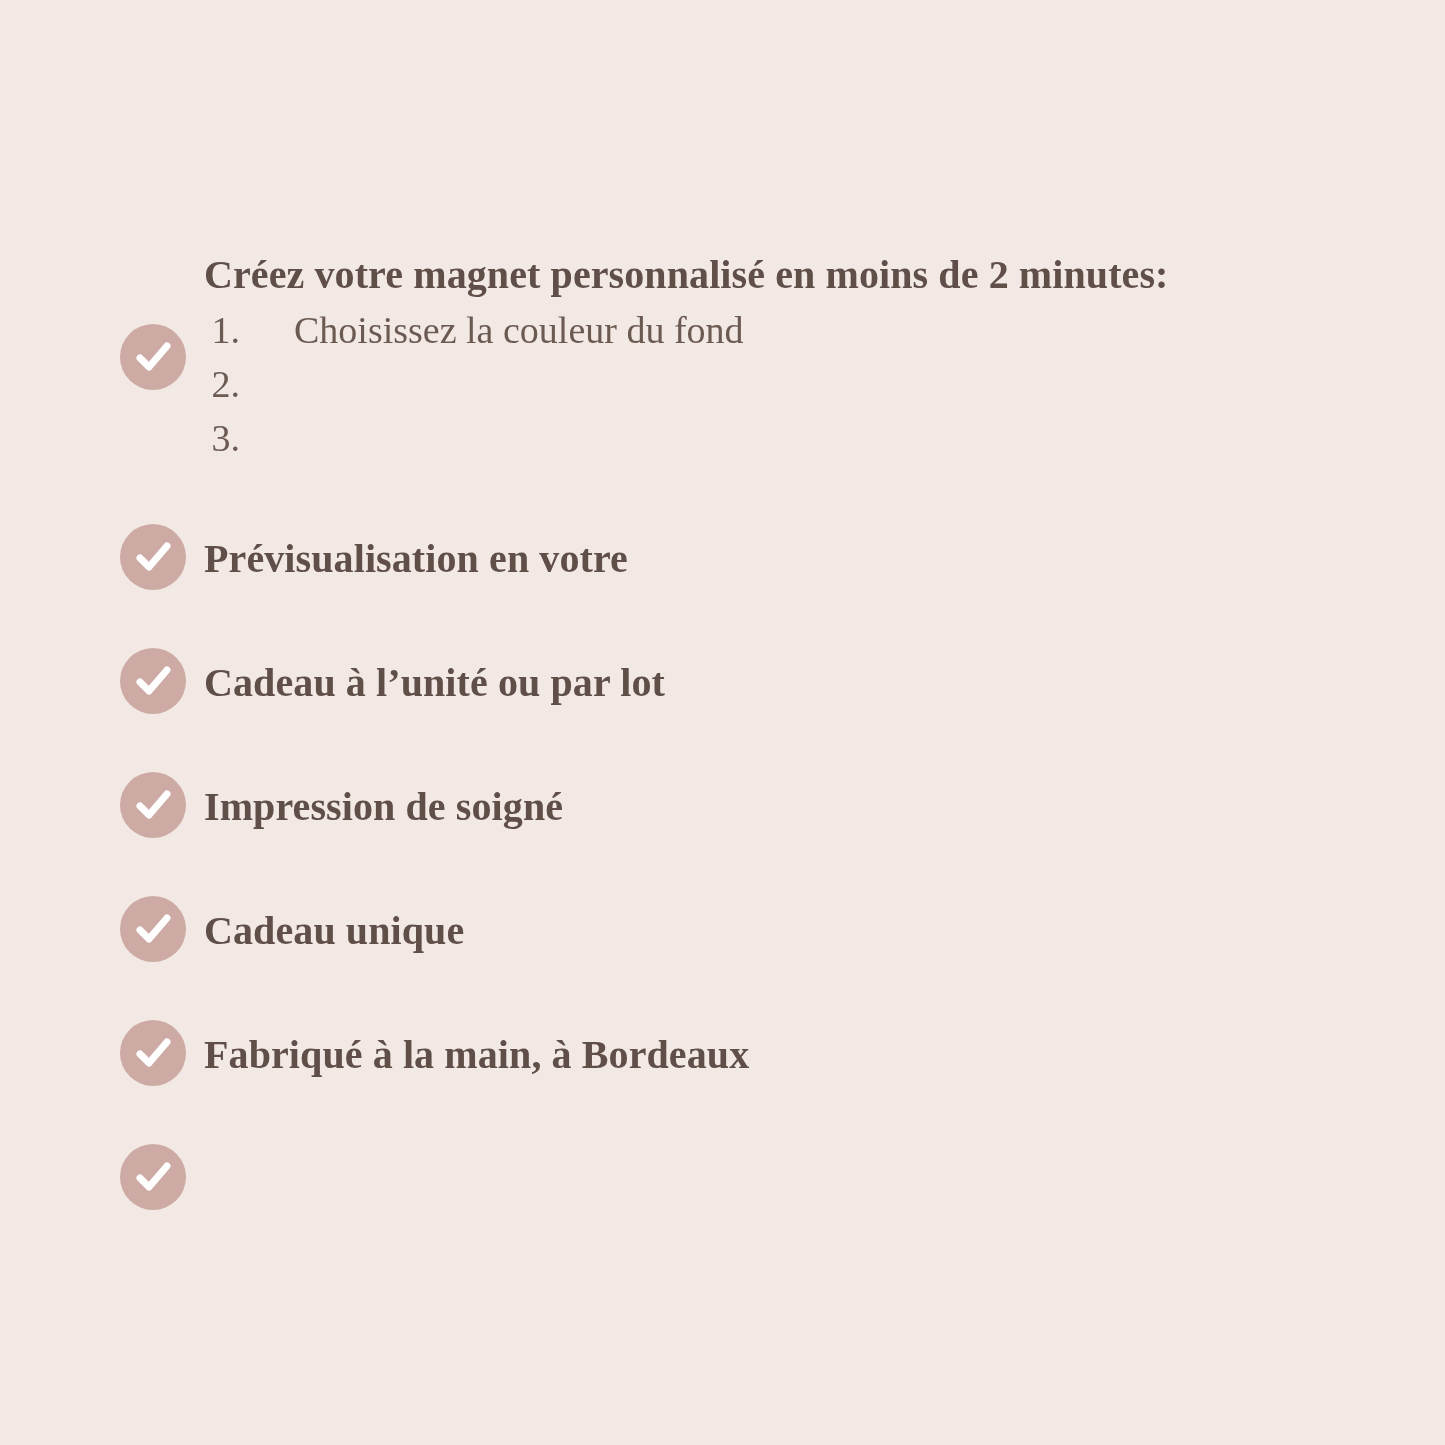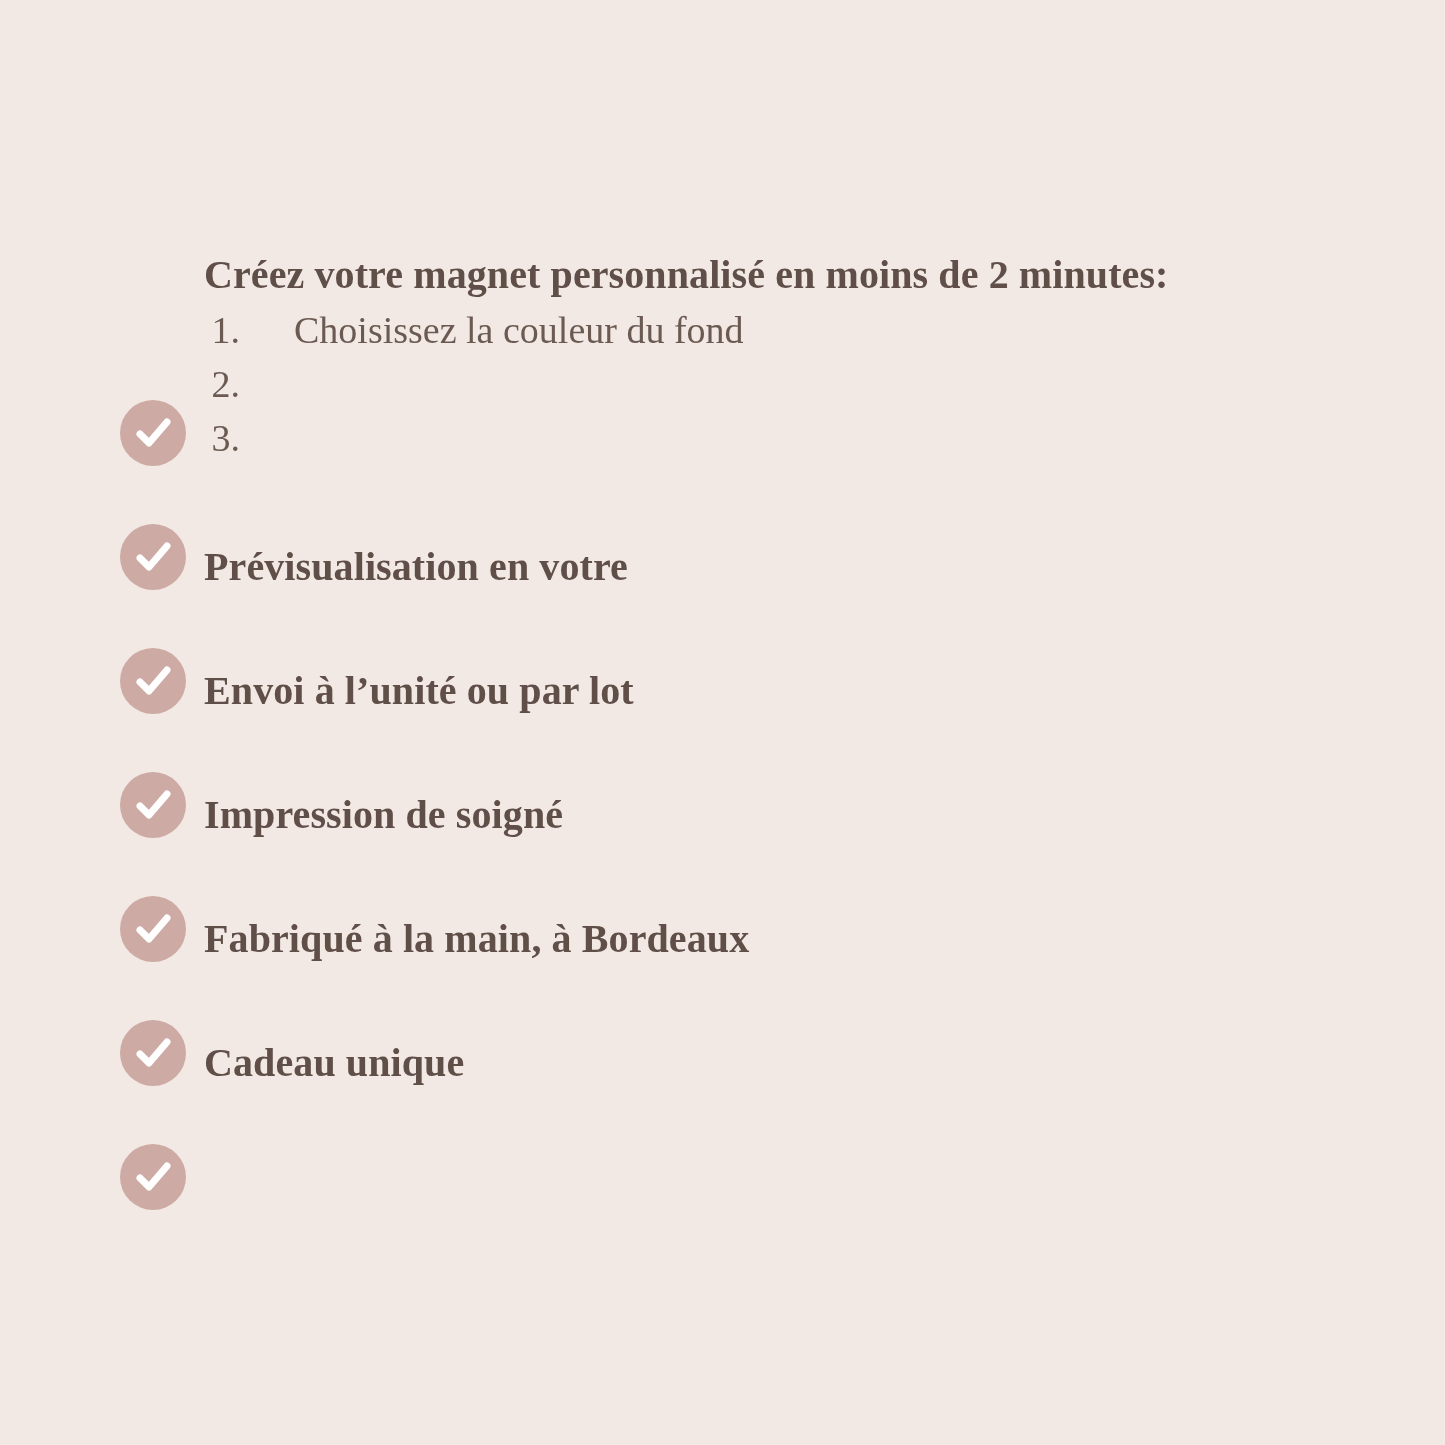--- a/index.html
+++ b/index.html
@@ -21,21 +21,21 @@
     box-sizing: border-box;
     padding: 248px 100px 0 120px;
   }
   .feature-list {
     display: flex;
     flex-direction: column;
     gap: 0;
   }
   .feature {
     display: flex;
-    align-items: flex-end;
+    align-items: center;
     margin-bottom: 58px;
   }
   .feature:last-child {
     margin-bottom: 0;
   }
   .check-badge {
     flex: 0 0 auto;
     width: 66px;
     height: 66px;
     border-radius: 50%;
@@ -128,21 +128,21 @@
       </div>
     </div>
 
     <div class="feature">
       <span class="check-badge">
         <svg width="40" height="40" viewBox="0 0 40 40" aria-hidden="true">
           <path d="M7 21 L16 30 L34 9" fill="none" stroke="#ffffff" stroke-width="7" stroke-linecap="round" stroke-linejoin="round"></path>
         </svg>
       </span>
       <div class="feature-body">
-        <p class="feature-title">Envoi à l’unité ou par lot</p>
+        <p class="feature-title">Cadeau à l’unité ou par lot</p>
       </div>
     </div>
 
     <div class="feature">
       <span class="check-badge">
         <svg width="40" height="40" viewBox="0 0 40 40" aria-hidden="true">
           <path d="M7 21 L16 30 L34 9" fill="none" stroke="#ffffff" stroke-width="7" stroke-linecap="round" stroke-linejoin="round"></path>
         </svg>
       </span>
       <div class="feature-body">
@@ -150,32 +150,32 @@
       </div>
     </div>
 
     <div class="feature">
       <span class="check-badge">
         <svg width="40" height="40" viewBox="0 0 40 40" aria-hidden="true">
           <path d="M7 21 L16 30 L34 9" fill="none" stroke="#ffffff" stroke-width="7" stroke-linecap="round" stroke-linejoin="round"></path>
         </svg>
       </span>
       <div class="feature-body">
-        <p class="feature-title">Fabriqué à la main, à Bordeaux</p>
+        <p class="feature-title">Cadeau unique</p>
       </div>
     </div>
 
     <div class="feature">
       <span class="check-badge">
         <svg width="40" height="40" viewBox="0 0 40 40" aria-hidden="true">
           <path d="M7 21 L16 30 L34 9" fill="none" stroke="#ffffff" stroke-width="7" stroke-linecap="round" stroke-linejoin="round"></path>
         </svg>
       </span>
       <div class="feature-body">
-        <p class="feature-title">Cadeau unique</p>
+        <p class="feature-title">Fabriqué à la main, à Bordeaux</p>
       </div>
     </div>
 
     <div class="feature">
       <span class="check-badge">
         <svg width="40" height="40" viewBox="0 0 40 40" aria-hidden="true">
           <path d="M7 21 L16 30 L34 9" fill="none" stroke="#ffffff" stroke-width="7" stroke-linecap="round" stroke-linejoin="round"></path>
         </svg>
       </span>
     </div>

